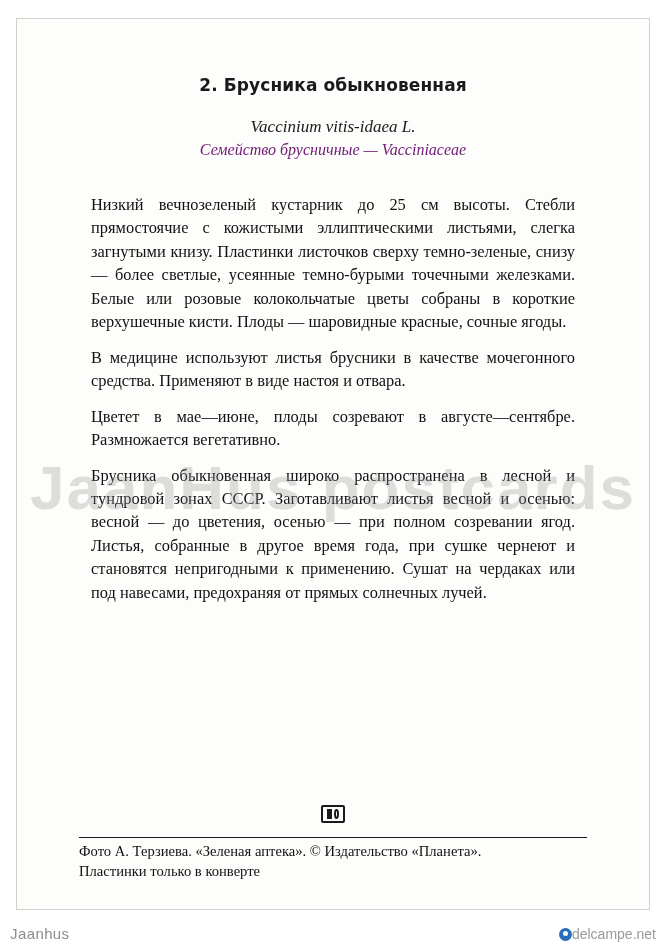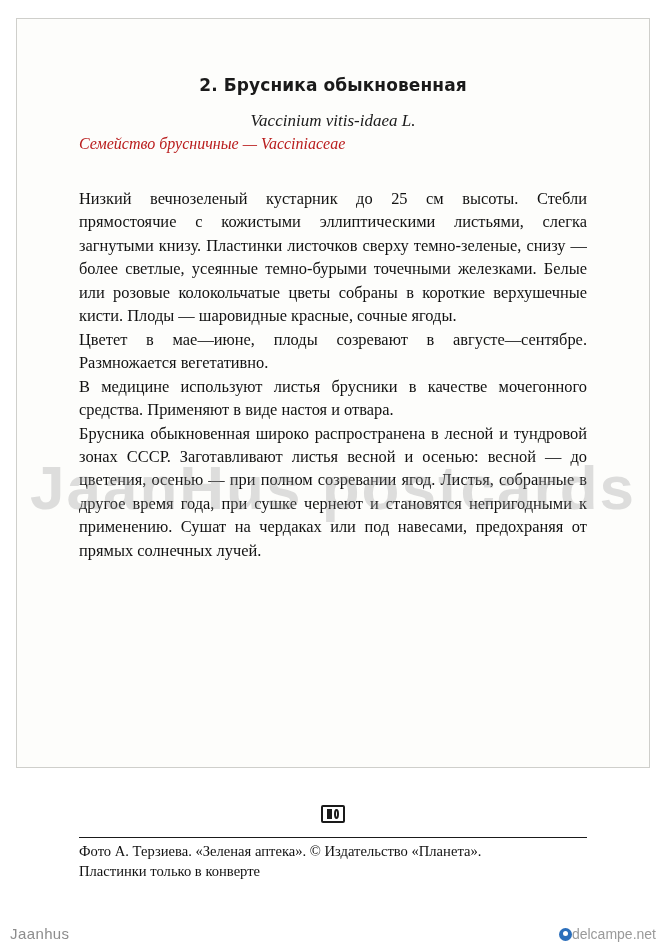--- a/index.html
+++ b/index.html
@@ -14,21 +14,21 @@
     font-family: "Liberation Serif", serif;
     overflow: hidden;
   }
 
   
   .card {
     position: absolute;
     left: 16px;
     top: 18px;
     width: 634px;
-    height: 750px;
+    height: 892px;
     background: #fdfdfb;
     border: 1px solid #cfcfcb;
     box-sizing: border-box;
   }
 
   .inner {
     position: absolute;
     left: 0;
     top: 0;
     right: 0;
@@ -45,43 +45,44 @@
     font-size: 17px;
     color: #1a1a1a;
     letter-spacing: 0.1px;
   }
   .subtitle-latin {
     text-align: center;
     font-family: "Liberation Serif", serif;
     font-style: italic;
     font-size: 17px;
     color: #1a1a1a;
-    margin-top: 16px;
+    margin-top: 22px;
   }
   .subtitle-family {
+    text-align: center;
     font-family: "Liberation Serif", serif;
     font-style: italic;
     font-size: 16px;
-    color: #b91c1c;
+    color: #701a75;
     margin-top: 4px;
   }
 
   
   .body-text {
     margin-top: 34px;
     font-family: "Liberation Serif", serif;
     font-size: 16.4px;
     line-height: 1.43;
     color: #111111;
     text-align: justify;
     text-justify: inter-word;
     hyphens: none;
   }
   .body-text p {
-    margin: 0;
+    margin: 12px;
   }
 
   
   .mark-wrap {
     position: absolute;
     left: 0;
     right: 0;
     top: 786px;
     text-align: center;
   }
@@ -197,22 +198,22 @@
   <div class="inner">
 
     <div class="title">2. Брусника обыкновенная</div>
 
     <div class="subtitle-latin">Vaccinium vitis-idaea L.</div>
 
     <div class="subtitle-family">Семейство брусничные — Vacciniaceae</div>
 
     <div class="body-text">
       <p>Низкий вечнозеленый кустарник до 25 см высоты. Стебли прямостоячие с кожистыми эллиптическими листьями, слегка загнутыми книзу. Пластинки листочков сверху темно-зеленые, снизу — более светлые, усеянные темно-бурыми точечными железками. Белые или розовые колокольчатые цветы собраны в короткие верхушечные кисти. Плоды — шаровидные красные, сочные ягоды.</p>
+      <p>В медицине используют листья брусники в качестве мочегонного средства. Применяют в виде настоя и отвара.</p>
       <p>Цветет в мае—июне, плоды созревают в августе—сентябре. Размножается вегетативно.</p>
-      <p>В медицине используют листья брусники в качестве мочегонного средства. Применяют в виде настоя и отвара.</p>
       <p>Брусника обыкновенная широко распространена в лесной и тундровой зонах СССР. Заготавливают листья весной и осенью: весной — до цветения, осенью — при полном созревании ягод. Листья, собранные в другое время года, при сушке чернеют и становятся непригодными к применению. Сушат на чердаках или под навесами, предохраняя от прямых солнечных лучей.</p>
     </div>
 
   </div>
 
   <div class="mark-wrap">
     <span class="mark"></span>
   </div>
 
   <div class="rule"></div>

